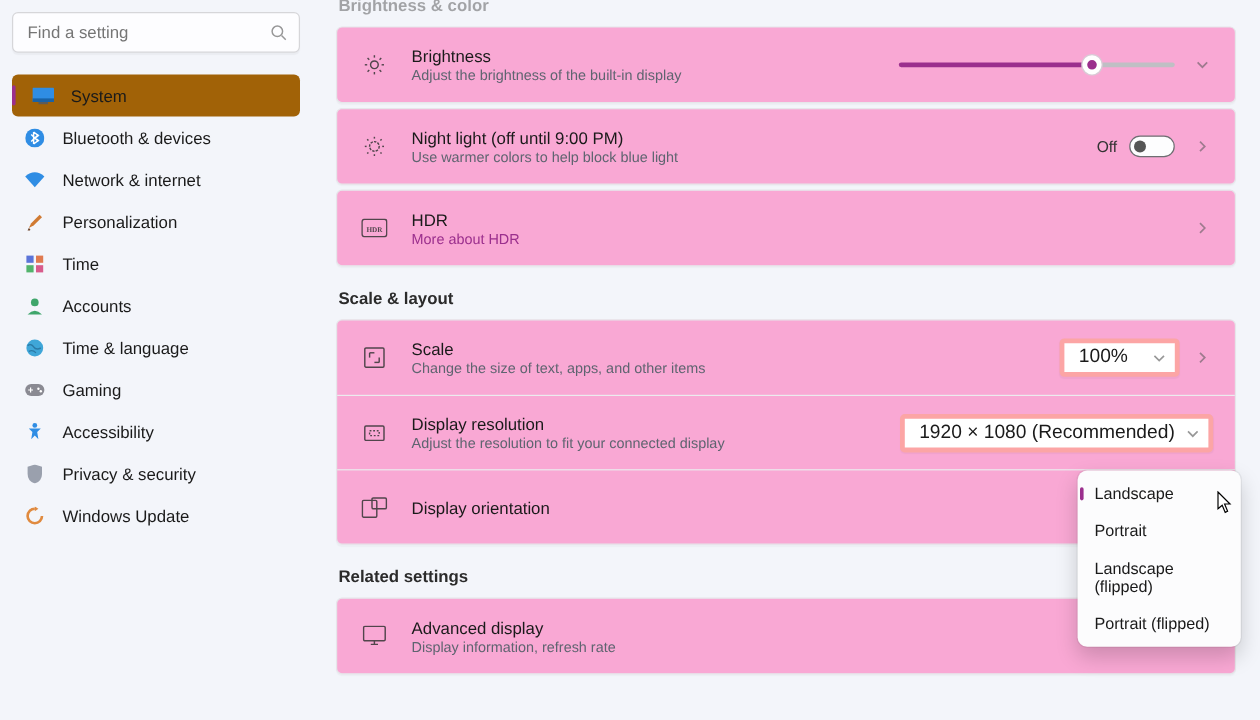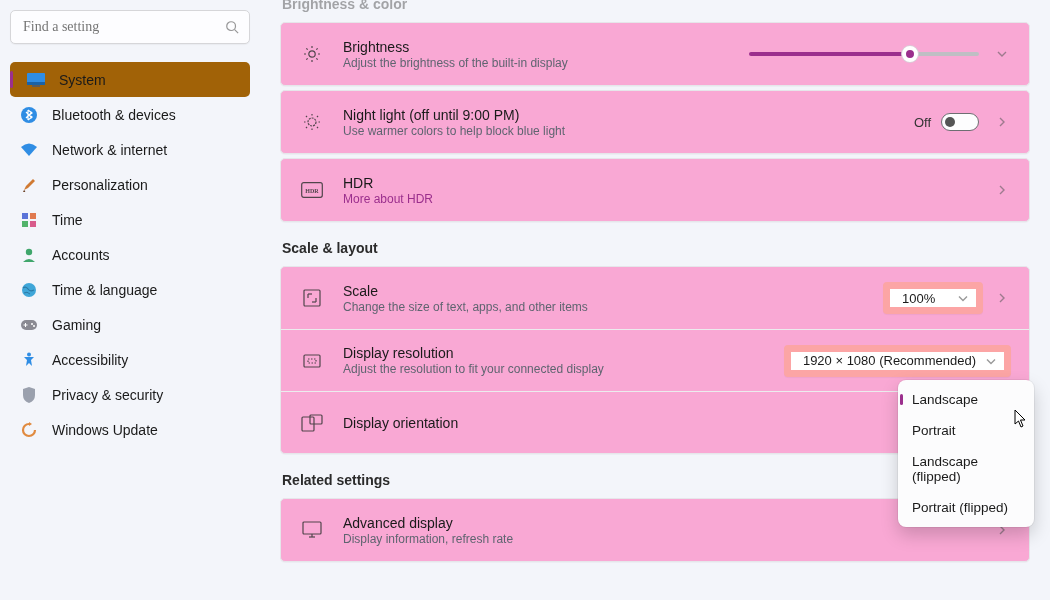--- a/index.html
+++ b/index.html
@@ -31,21 +31,20 @@
     margin-bottom: 18px;
     box-shadow: 0 1px 1px rgba(0,0,0,0.04);
   }
   .search input {
     border: none;
     outline: none;
     background: transparent;
     font-size: 14px;
     flex: 1;
     color: #333;
-    font-family: Liberation Serif, serif;
   }
   .search .mag {
     width: 14px; height: 14px; opacity: 0.55;
   }
   .nav-item {
     display: flex;
     align-items: center;
     height: 35px;
     border-radius: 5px;
     padding: 0 10px;
@@ -150,41 +149,41 @@
     position: relative;
     background: #fdfdfe;
   }
   .toggle .pill::after {
     content: ""; position: absolute;
     left: 3px; top: 3px;
     width: 10px; height: 10px; border-radius: 50%;
     background: #555;
   }
   .select {
-    border: 7px solid #fca5a5;
+    border: 4px solid #fca5a5;
     background: #fff;
     border-radius: 4px;
     height: 32px;
     min-width: 100px;
     padding: 0 28px 0 12px;
     display: flex; align-items: center;
-    font-size: 13px;
+    font-size: 16px;
     position: relative;
     box-shadow: 0 1px 1px rgba(0,0,0,0.04);
   }
   .select.wide { min-width: 190px; }
   .select .dd {
     position: absolute; right: 8px; top: 50%;
     transform: translateY(-45%);
     opacity: 0.6;
   }
   .dropdown {
     position: absolute;
     right: 16px;
-    top: 380px;
+    top: 392px;
     width: 136px;
     background: #fcfcfd;
     border-radius: 8px;
     box-shadow: 0 8px 18px rgba(0,0,0,0.18), 0 0 0 1px rgba(0,0,0,0.05);
     padding: 4px 2px;
     z-index: 50;
   }
   .dropdown .opt {
     padding: 8px 12px;
     font-size: 13.5px;

